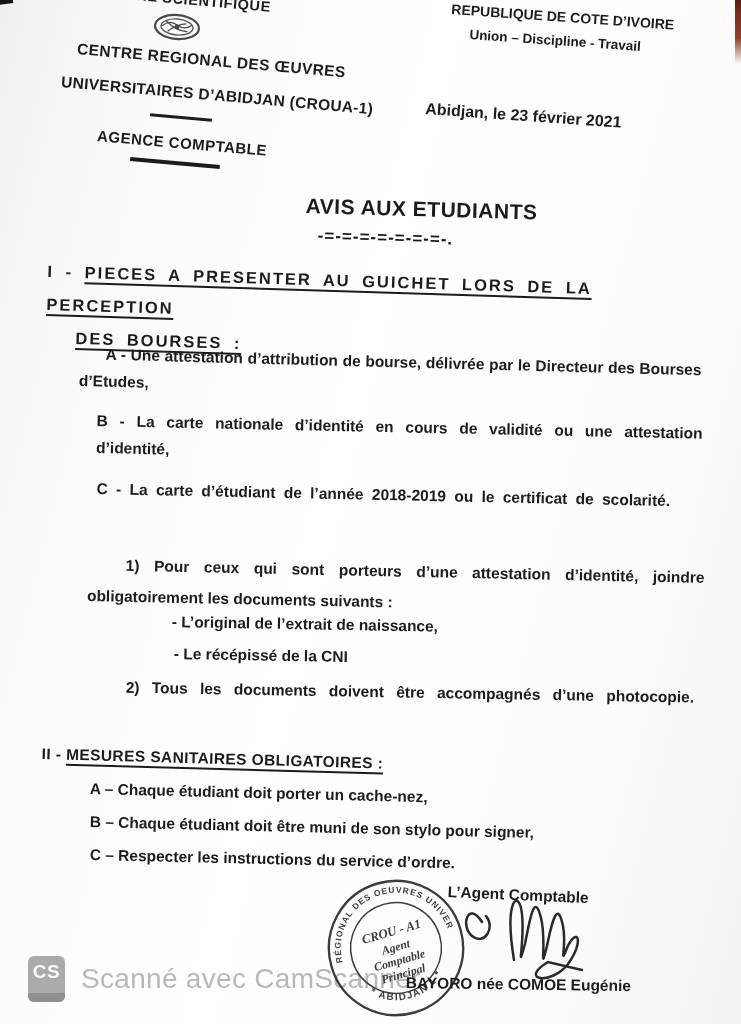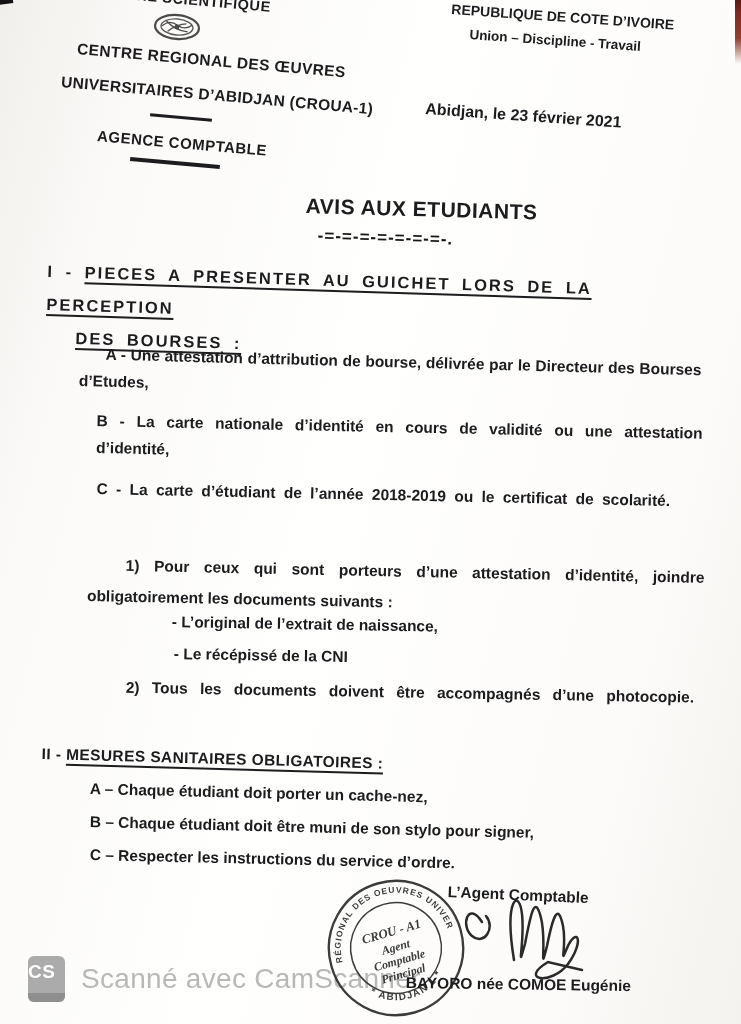--- a/index.html
+++ b/index.html
@@ -79,21 +79,21 @@
     transform-origin:0 0; white-space:nowrap; z-index:6; }
   .stamp { left:322px; top:874px; width:148px; height:148px; transform:rotate(-16deg);
     opacity:.92; z-index:4; }
   .sig { left:458px; top:882px; width:134px; height:108px; z-index:5; }
   .bayoro { left:406px; top:974px; font-size:15.5px; font-weight:bold; transform:rotate(.8deg);
     transform-origin:0 0; white-space:nowrap; z-index:6; }
 
   
   .watermark { left:28px; top:956px; display:flex; align-items:center; gap:16px; z-index:2; }
   .cs-icon { width:37px; height:46px; background:#ababab; border-radius:6px; position:relative;
-    display:flex; }
+    display:flex; justify-content:center; }
   .cs-icon .cs-txt { color:#fdfdfd; font-weight:bold; font-size:19px; margin-top:5px; letter-spacing:.5px; }
   .cs-icon .cs-tab { position:absolute; bottom:0; left:0; width:100%; height:9px; background:#8f8f8f;
     border-radius:0 0 6px 6px; }
   .wm-text { color:#b8b8b8; font-size:28px; letter-spacing:.3px; }
 </style>
 </head>
 <body>
 
 <div class="page">
 

